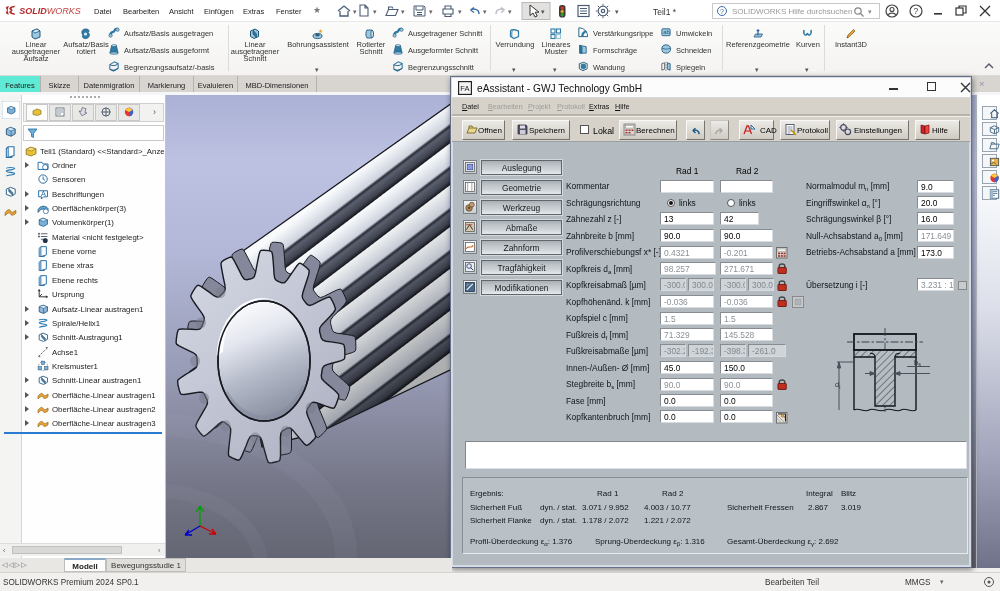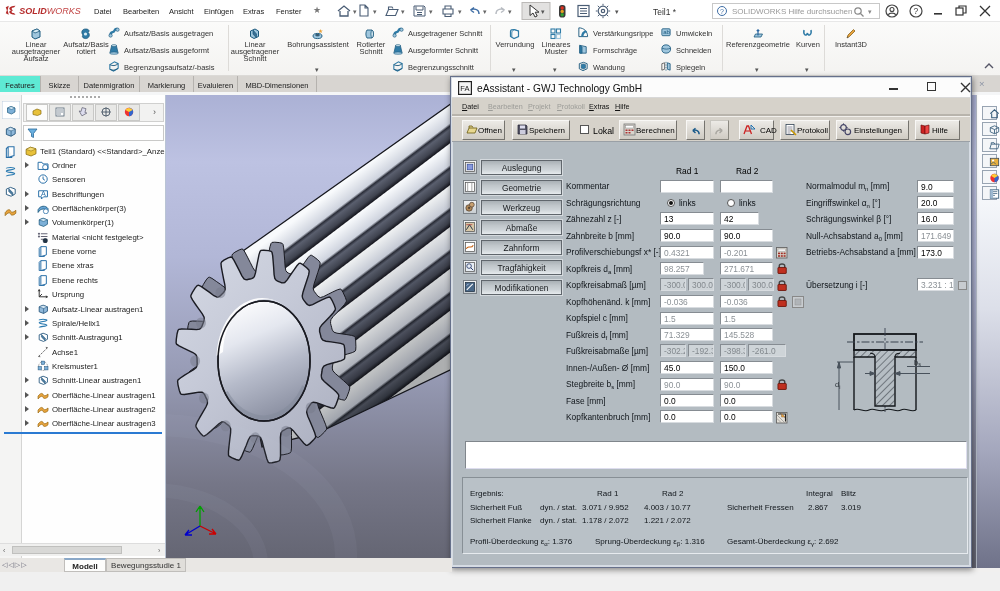--- a/index.html
+++ b/index.html
@@ -780,21 +780,21 @@
 <div class="mlbl" style="left:114px;top:72.0px">Zähnezahl z [-]</div>
 <div class="fld " style="left:208px;top:70px;width:54px">13</div>
 <div class="fld " style="left:268px;top:70px;width:39px">42</div>
 <div class="mlbl" style="left:114px;top:88.5px">Zahnbreite b [mm]</div>
 <div class="fld " style="left:208px;top:87px;width:54px">90.0</div>
 <div class="fld " style="left:268px;top:87px;width:53px">90.0</div>
 <div class="mlbl" style="left:114px;top:105.0px">Profilverschiebungsf x* [-]</div>
 <div class="fld ro" style="left:208px;top:104px;width:54px">0.4321</div>
 <div class="fld ro" style="left:268px;top:104px;width:53px">-0.201</div>
 <div class="mlbl" style="left:114px;top:121.5px">Kopfkreis d<span class="sub">a</span> [mm]</div>
-<div class="fld ro" style="left:208px;top:120px;width:44px">98.257</div>
+<div class="fld ro" style="left:208px;top:120px;width:56px">98.257</div>
 <div class="fld ro" style="left:268px;top:120px;width:53px">271.671</div>
 <div class="mlbl" style="left:114px;top:138.0px">Kopfkreisabmaß [µm]</div>
 <div class="fld gr" style="left:208px;top:136px;width:26px">-300.0</div>
 <div class="fld gr" style="left:236px;top:136px;width:26px">300.0</div>
 <div class="fld gr" style="left:268px;top:136px;width:26px">-300.0</div>
 <div class="fld gr" style="left:296px;top:136px;width:26px">300.0</div>
 <div class="mlbl" style="left:114px;top:154.5px">Kopfhöhenänd. k [mm]</div>
 <div class="fld ro" style="left:208px;top:153px;width:54px">-0.036</div>
 <div class="fld ro" style="left:268px;top:153px;width:53px">-0.036</div>
 <div class="mlbl" style="left:114px;top:171.0px">Kopfspiel c [mm]</div>
@@ -923,12 +923,22 @@
 <div class="mlbl" style="left:18px;top:395px;font-size:8px;">Profil-Überdeckung ε<span class="sub">α</span>: 1.376</div>
 <div class="mlbl" style="left:143px;top:395px;font-size:8px;">Sprung-Überdeckung ε<span class="sub">β</span>: 1.316</div>
 <div class="mlbl" style="left:275px;top:395px;font-size:8px;">Gesamt-Überdeckung ε<span class="sub">γ</span>: 2.692</div>
 </div>
 </div>
 <div class="abs" id="btabs">
 <div class="abs" style="left:2px;top:3px;font-size:7px;color:#667;letter-spacing:1px">◁◁▷▷</div>
 <div class="abs" style="left:64px;top:0;width:42px;height:14px;background:#fdfdfc;border:1px solid #c0bebb;border-top:2px solid #8aa8c8;font-size:8px;font-weight:bold;color:#222;text-align:center;padding-top:2px">Modell</div>
 <div class="abs" style="left:106px;top:0;width:80px;height:14px;background:#e0deda;border:1px solid #c0bebb;font-size:8px;color:#333;text-align:center;padding-top:2px">Bewegungsstudie 1</div>
 </div>
+<div class="abs" id="statusbar">
+<div class="abs" style="left:3px;top:5px">SOLIDWORKS Premium 2024 SP0.1</div>
+<div class="abs" style="left:765px;top:5px">Bearbeiten Teil</div>
+<div class="abs" style="left:905px;top:5px">MMGS</div>
+<div class="abs" style="left:940px;top:5px;font-size:7px;color:#666">▾</div>
+<svg class="abs" style="left:983px;top:3px" width="12" height="12" viewBox="0 0 12 12">
+        <circle cx="6" cy="6" r="4.5" fill="none" stroke="#555" stroke-width="1"></circle>
+        <circle cx="6" cy="6" r="1.5" fill="#555"></circle>
+      </svg>
+</div>
 </div>
 </body></html>

